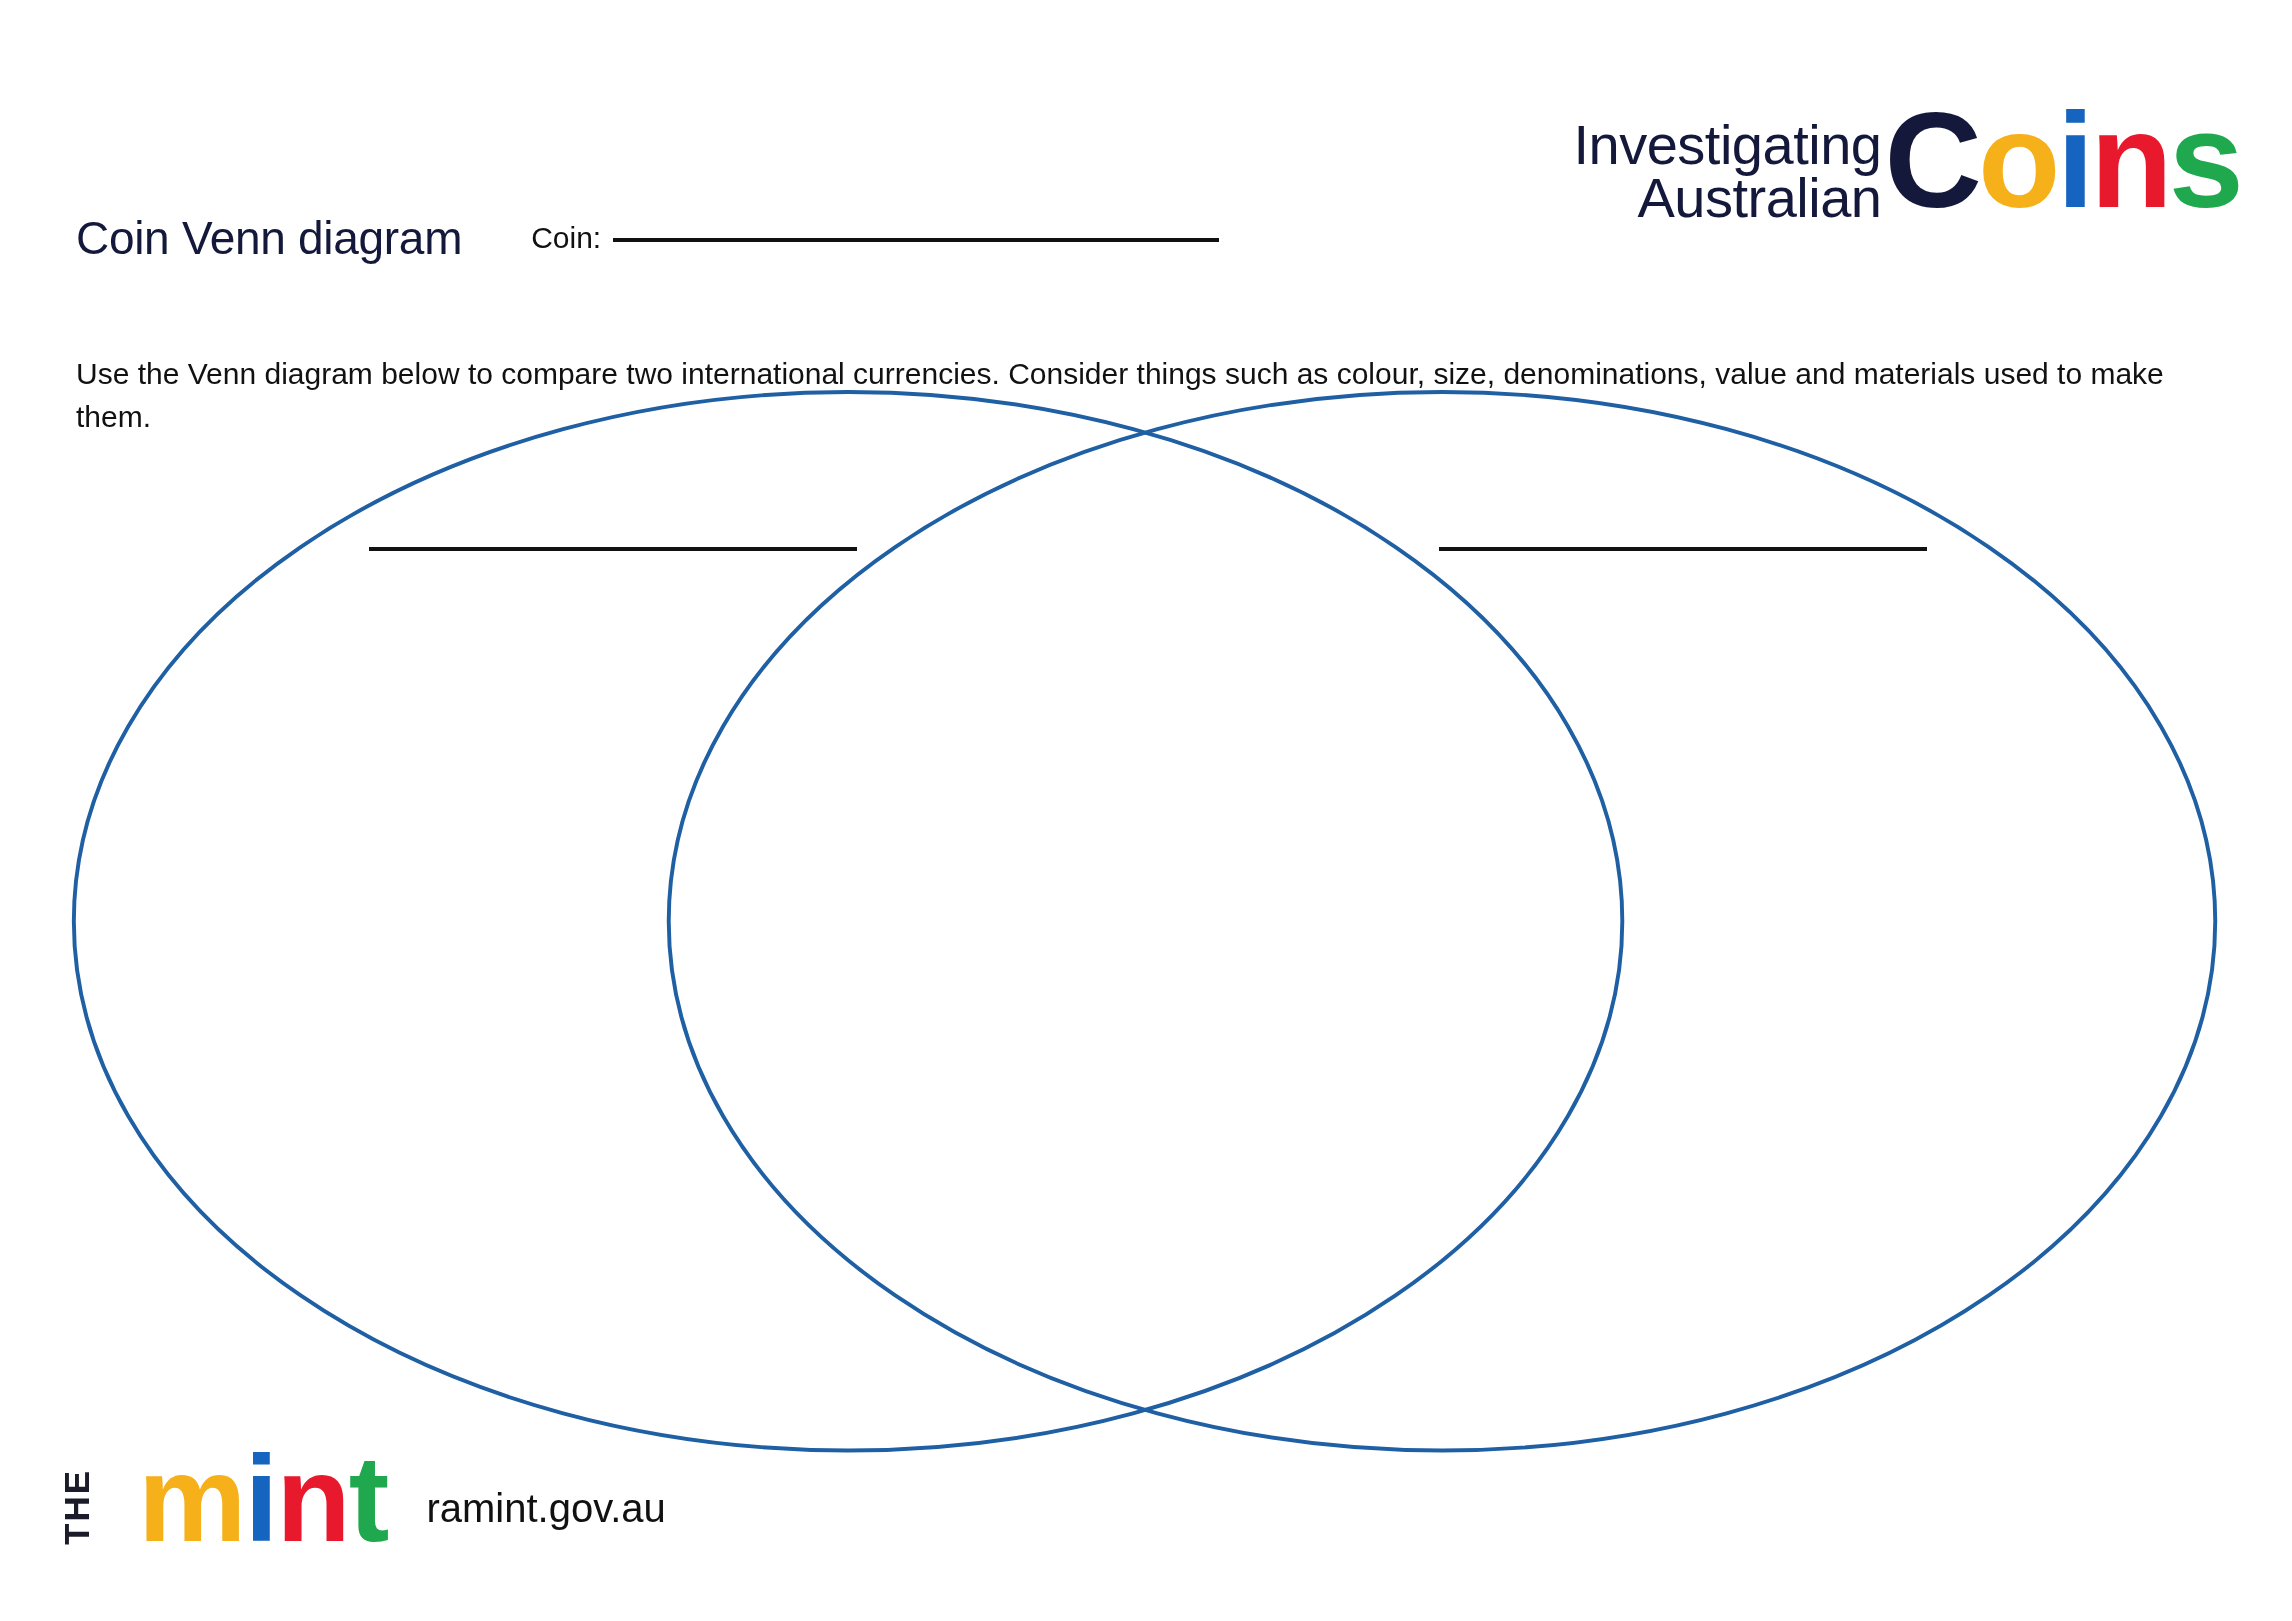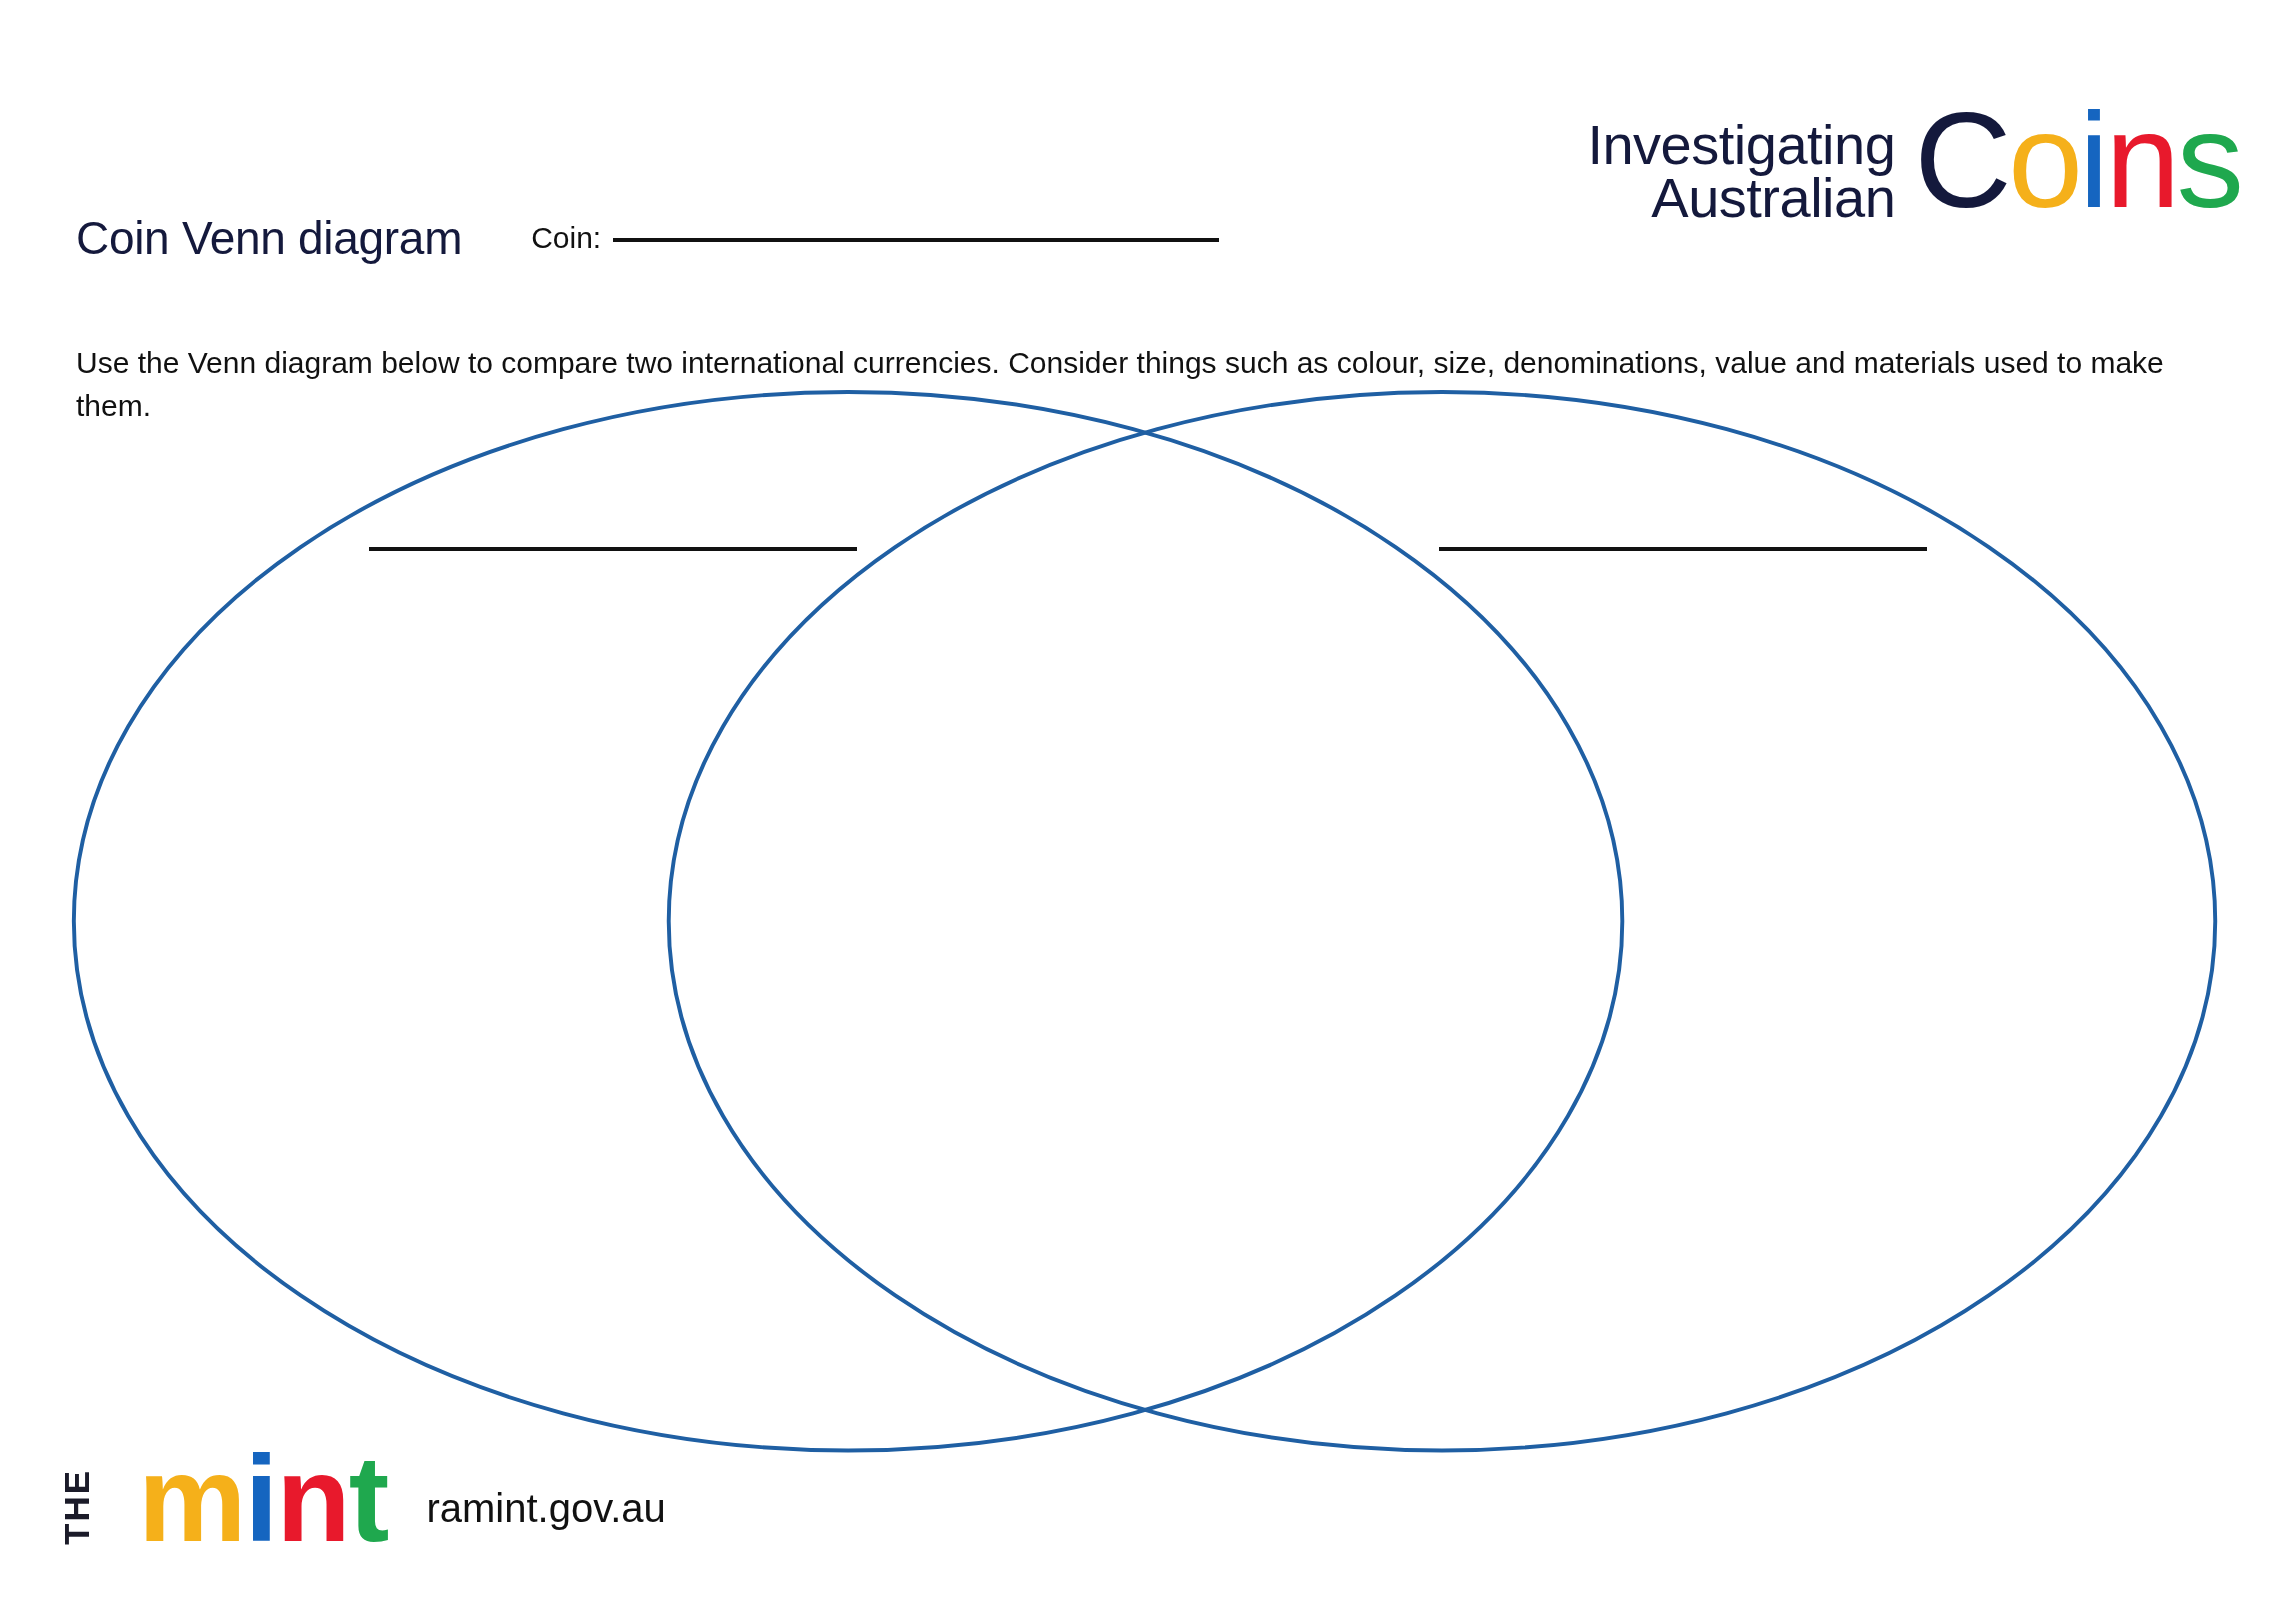--- a/index.html
+++ b/index.html
@@ -38,24 +38,24 @@
     font-size: 56px;
     line-height: 0.94;
     letter-spacing: -0.5px;
     padding-top: 15.7px;
     font-weight: 400;
   }
   #brand-wordmark .ln { white-space: nowrap; display: block; }
   #brand-coins {
     font-size: 135px;
     line-height: 0.86;
-    font-weight: 400;
+    font-weight: 700;
     letter-spacing: -3.9px;
     white-space: nowrap;
-    margin-left: 19px;
+    margin-left: 3px;
     margin-top: -5.9px;
   }
   #brand-coins .lc { display: inline; }
 
   
   #title-row {
     position: absolute;
     left: 76px;
     top: 211px;
     display: flex;
@@ -87,21 +87,21 @@
     border-bottom: 4.9px solid #111111;
     margin-left: 11.8px;
     position: relative;
     top: -5.9px;
   }
 
   
   #instructions {
     position: absolute;
     left: 76px;
-    top: 312px;
+    top: 323px;
     width: 2137px;
     color: #111111;
     font-size: 30px;
     line-height: 1.42;
     font-weight: 400;
   }
 
   
   #venn {
     position: absolute;

